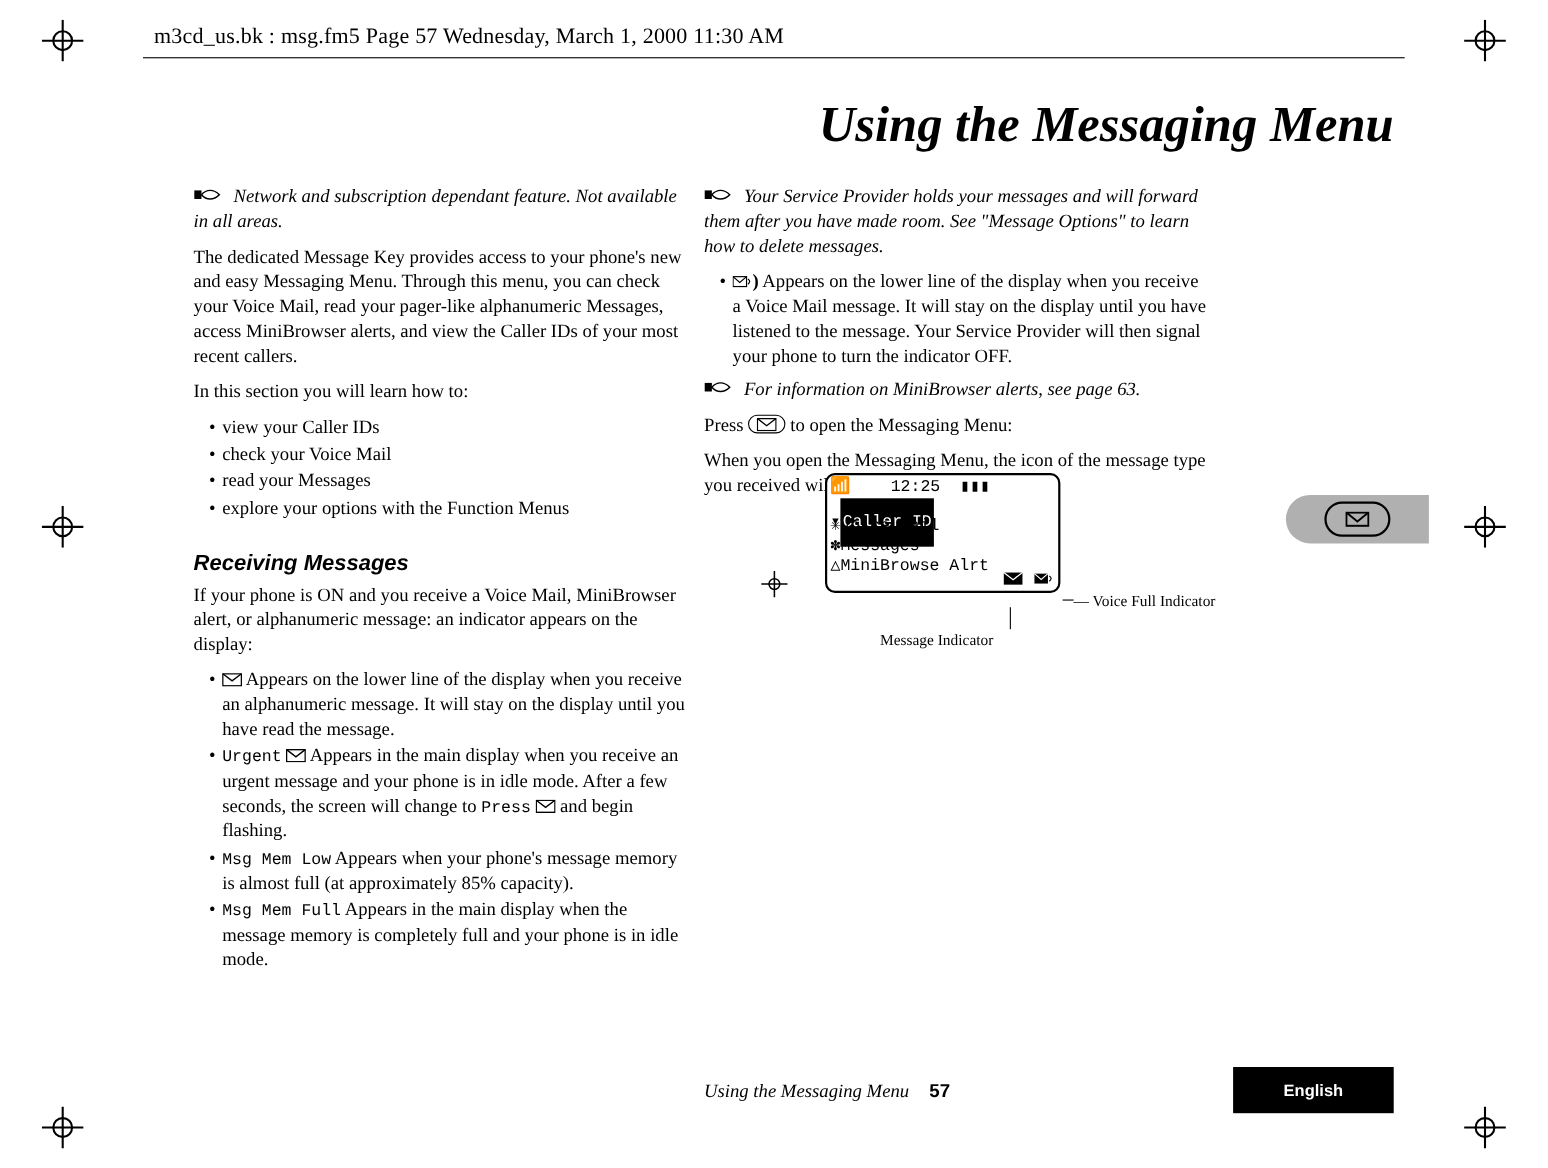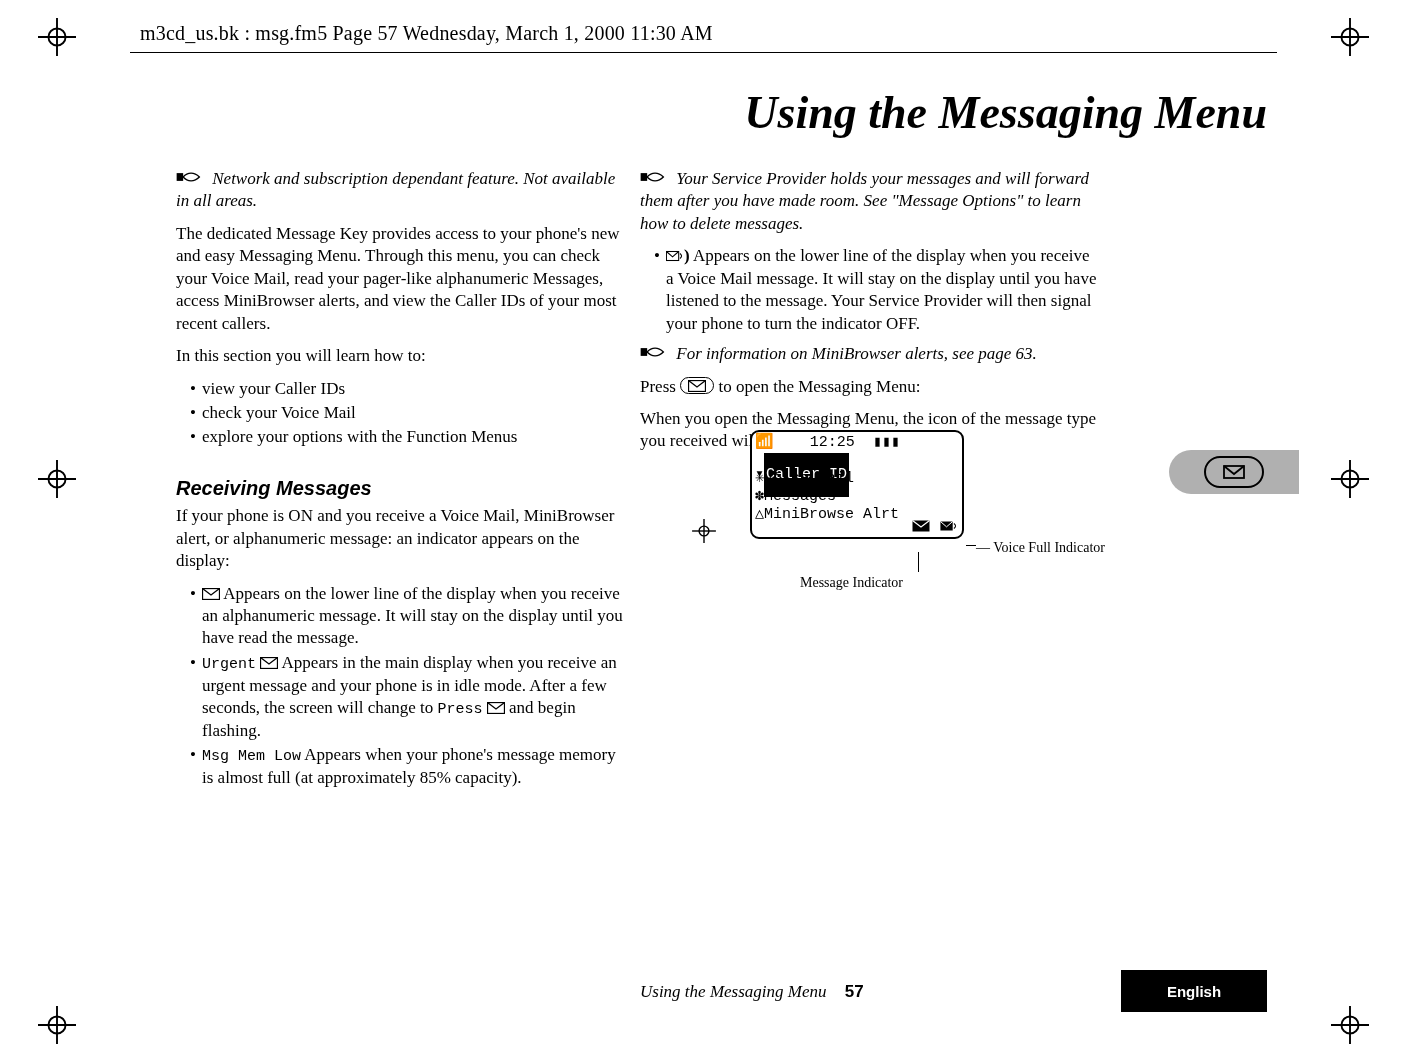--- a/index.html
+++ b/index.html
@@ -128,20 +128,21 @@
             <path d="M11 10 C18 2,28 2,36 10 C28 18,18 18,11 10 Z" fill="none" stroke="#000" stroke-width="2"></path>
           </svg>
       </span>
       <span class="notetxt">Network and subscription dependant feature. Not available in all areas.</span>
     </p>
     <p>The dedicated Message Key provides access to your phone's new and easy Messaging Menu. Through this menu, you can check your Voice Mail, read your pager-like alphanumeric Messages, access MiniBrowser alerts, and view the Caller IDs of your most recent callers.</p>
     <p>In this section you will learn how to:</p>
     <ul class="bul">
       <li>view your Caller IDs</li>
       <li>check your Voice Mail</li>
+      <li>read your Messages</li>
       <li>explore your options with the Function Menus</li>
     </ul>
     <div class="sect">Receiving Messages</div>
     <p>If your phone is ON and you receive a Voice Mail, MiniBrowser alert, or alphanumeric message: an indicator appears on the display:</p>
     <ul class="bul">
       <li>
         <span class="envico"><svg viewBox="0 0 18 12">
               <rect x="0.5" y="0.5" width="17" height="11" fill="none" stroke="#000" stroke-width="1.3"></rect>
               <polyline points="0.5,0.5 9,7 17.5,0.5" fill="none" stroke="#000" stroke-width="1.3"></polyline>
             </svg></span><span> Appears on the lower line of the display when you receive an alphanumeric message. It will stay on the display until you have read the message.</span>
@@ -152,20 +153,23 @@
               <rect x="0.5" y="0.5" width="17" height="11" fill="none" stroke="#000" stroke-width="1.3"></rect>
               <polyline points="0.5,0.5 9,7 17.5,0.5" fill="none" stroke="#000" stroke-width="1.3"></polyline>
             </svg></span><span> Appears in the main display when you receive an urgent message and your phone is in idle mode. After a few seconds, the screen will change to </span><span class="mono">Press</span>
         <span class="envico"><svg viewBox="0 0 18 12">
               <rect x="0.5" y="0.5" width="17" height="11" fill="none" stroke="#000" stroke-width="1.3"></rect>
               <polyline points="0.5,0.5 9,7 17.5,0.5" fill="none" stroke="#000" stroke-width="1.3"></polyline>
             </svg></span><span> and begin flashing.</span>
       </li>
       <li>
         <span class="mono">Msg Mem Low</span><span> Appears when your phone's message memory is almost full (at approximately 85% capacity).</span>
+      </li>
+      <li>
+        <span class="mono">Msg Mem Full</span><span> Appears in the main display when the message memory is completely full and your phone is in idle mode.</span>
       </li>
     </ul>
   </div>
 
   <div class="col colR">
     <p>
       <span class="notehand">
         <svg viewBox="0 0 40 20">
             <rect x="1" y="4" width="10" height="12" fill="#000"></rect>
             <path d="M11 10 C18 2,28 2,36 10 C28 18,18 18,11 10 Z" fill="none" stroke="#000" stroke-width="2"></path>

